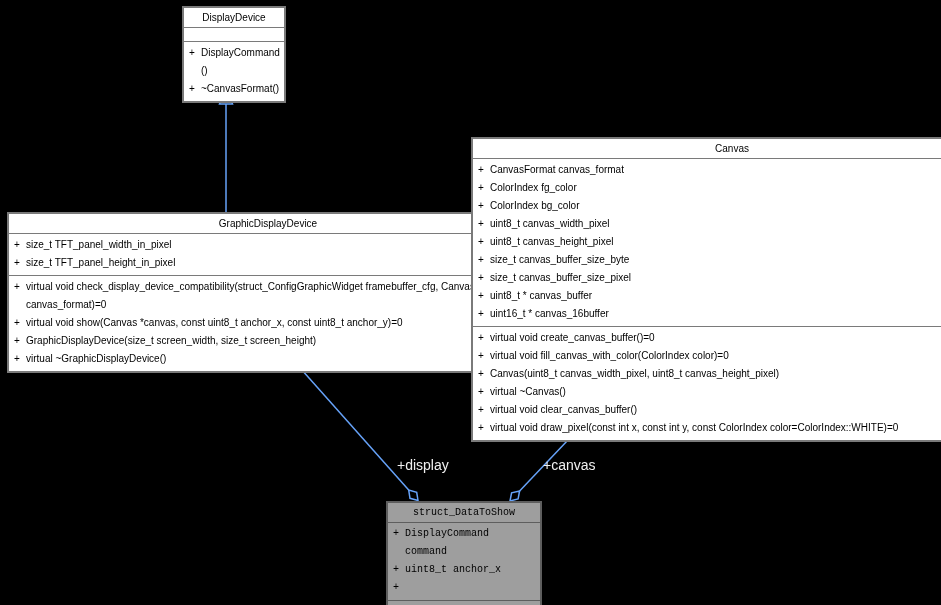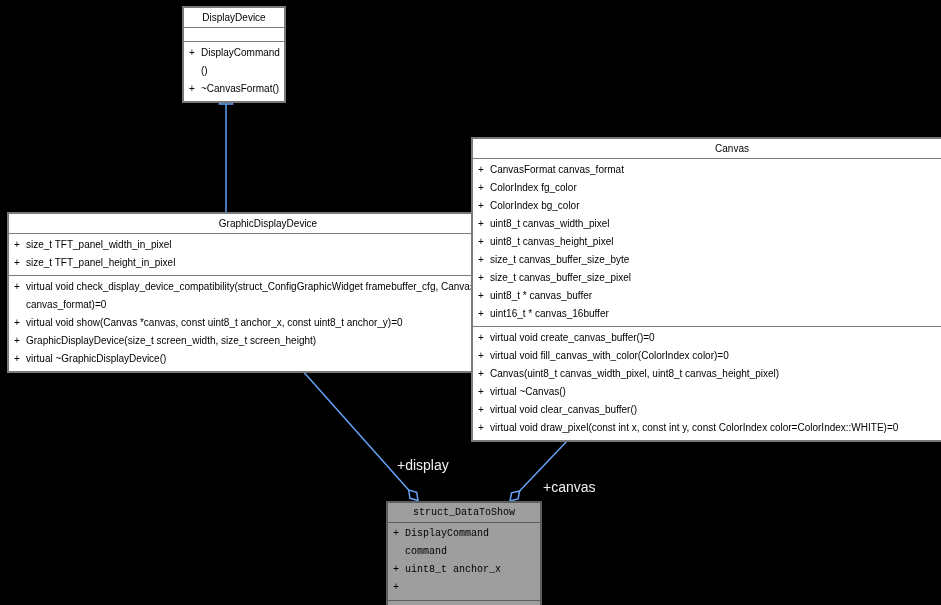--- a/index.html
+++ b/index.html
@@ -183,15 +183,15 @@
           <span class="mtext">uint8_t anchor_x</span>
         </div>
         <div class="member">
           <span class="plus">+</span>
         </div>
       </div>
     <div class="uml-section"></div>
   </div>
 
   <div class="edge-label" style="left:397px; top:459px;">+display</div>
-  <div class="edge-label" style="left:543px; top:481px;">+canvas</div>
+  <div class="edge-label" style="left:543px; top:459px;">+canvas</div>
 
 </div>
 
 </body></html>

